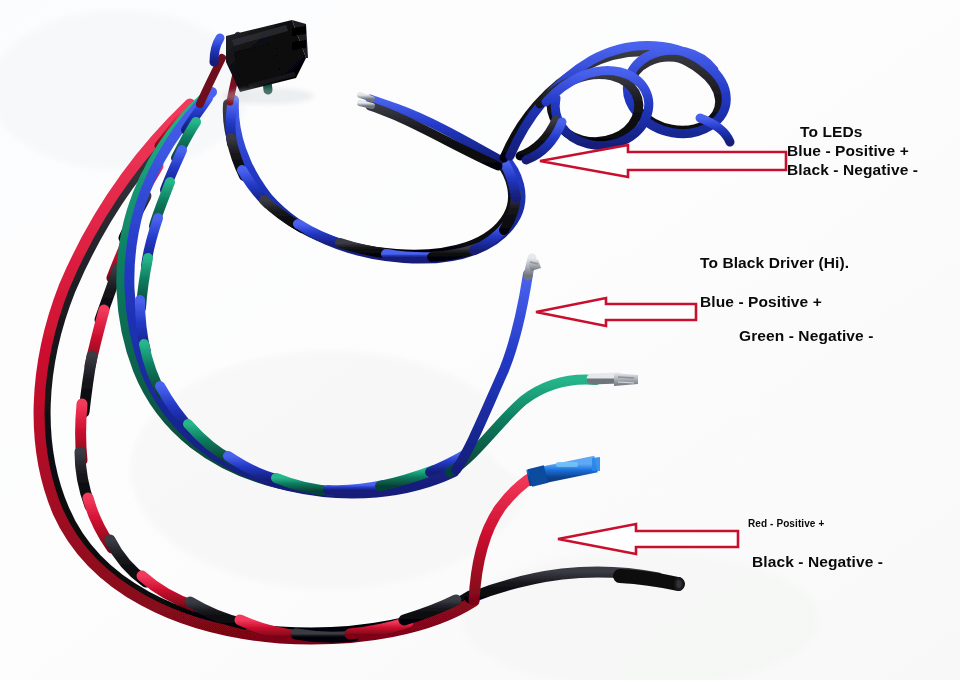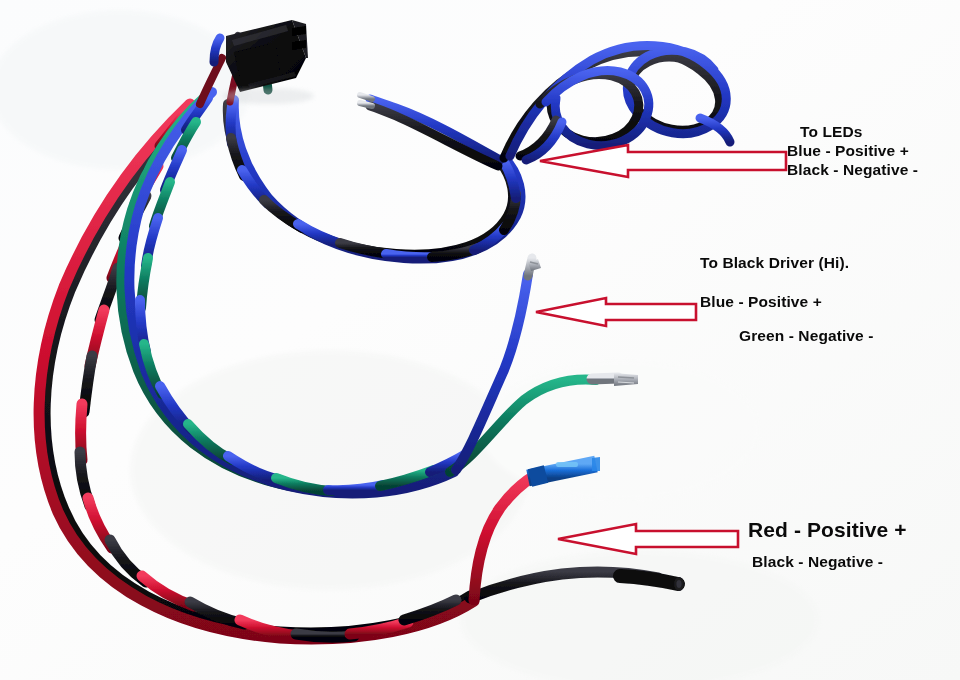--- a/index.html
+++ b/index.html
@@ -32,21 +32,21 @@
   
   #led-title   { left: 800px; top: 123px; font-size: 15.5px; }
   #led-line1   { left: 787px; top: 142px; font-size: 15.5px; }
   #led-line2   { left: 787px; top: 161px; font-size: 15.5px; }
   
   #horn-title  { left: 700px; top: 254px; font-size: 15.5px; }
   #horn-line1  { left: 700px; top: 293px; font-size: 15.5px; }
   #horn-line2  { left: 700px; top: 327px; font-size: 15.5px; margin-left: 39px; }
   
   #sub-title   { left: 748px; top: 480px; font-size: 15.5px; }
-  #sub-line1   { left: 748px; top: 518px; font-size: 21px; }
+  #sub-line1   { left: 748px; top: 518px; font-size: 10px; }
   #sub-line2   { left: 752px; top: 553px; font-size: 15.5px; }
 
   .arrow-svg { position: absolute; }
 </style>
 </head>
 <body>
 
 <div id="stage">
 
   <svg id="photo-svg" viewBox="0 0 960 680">

